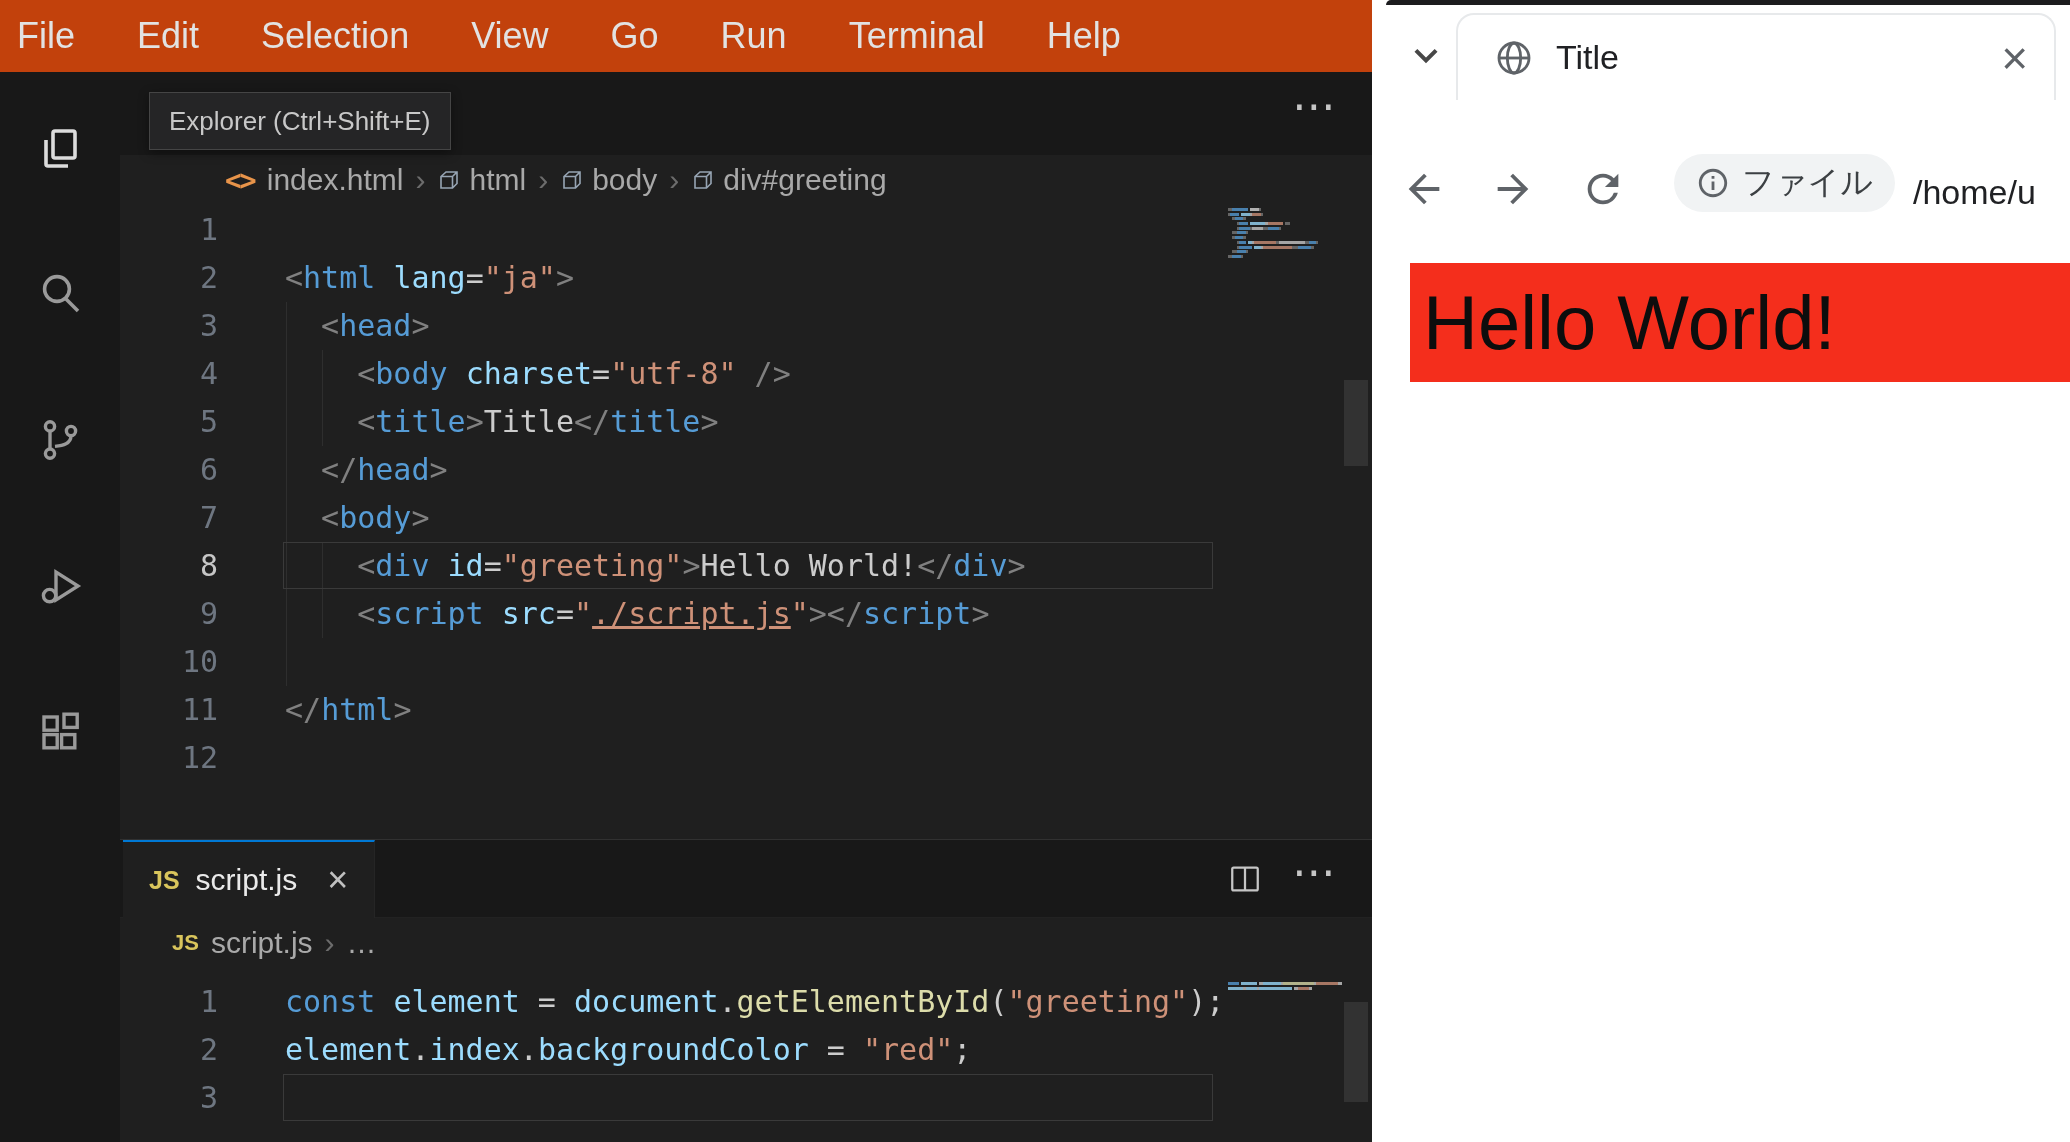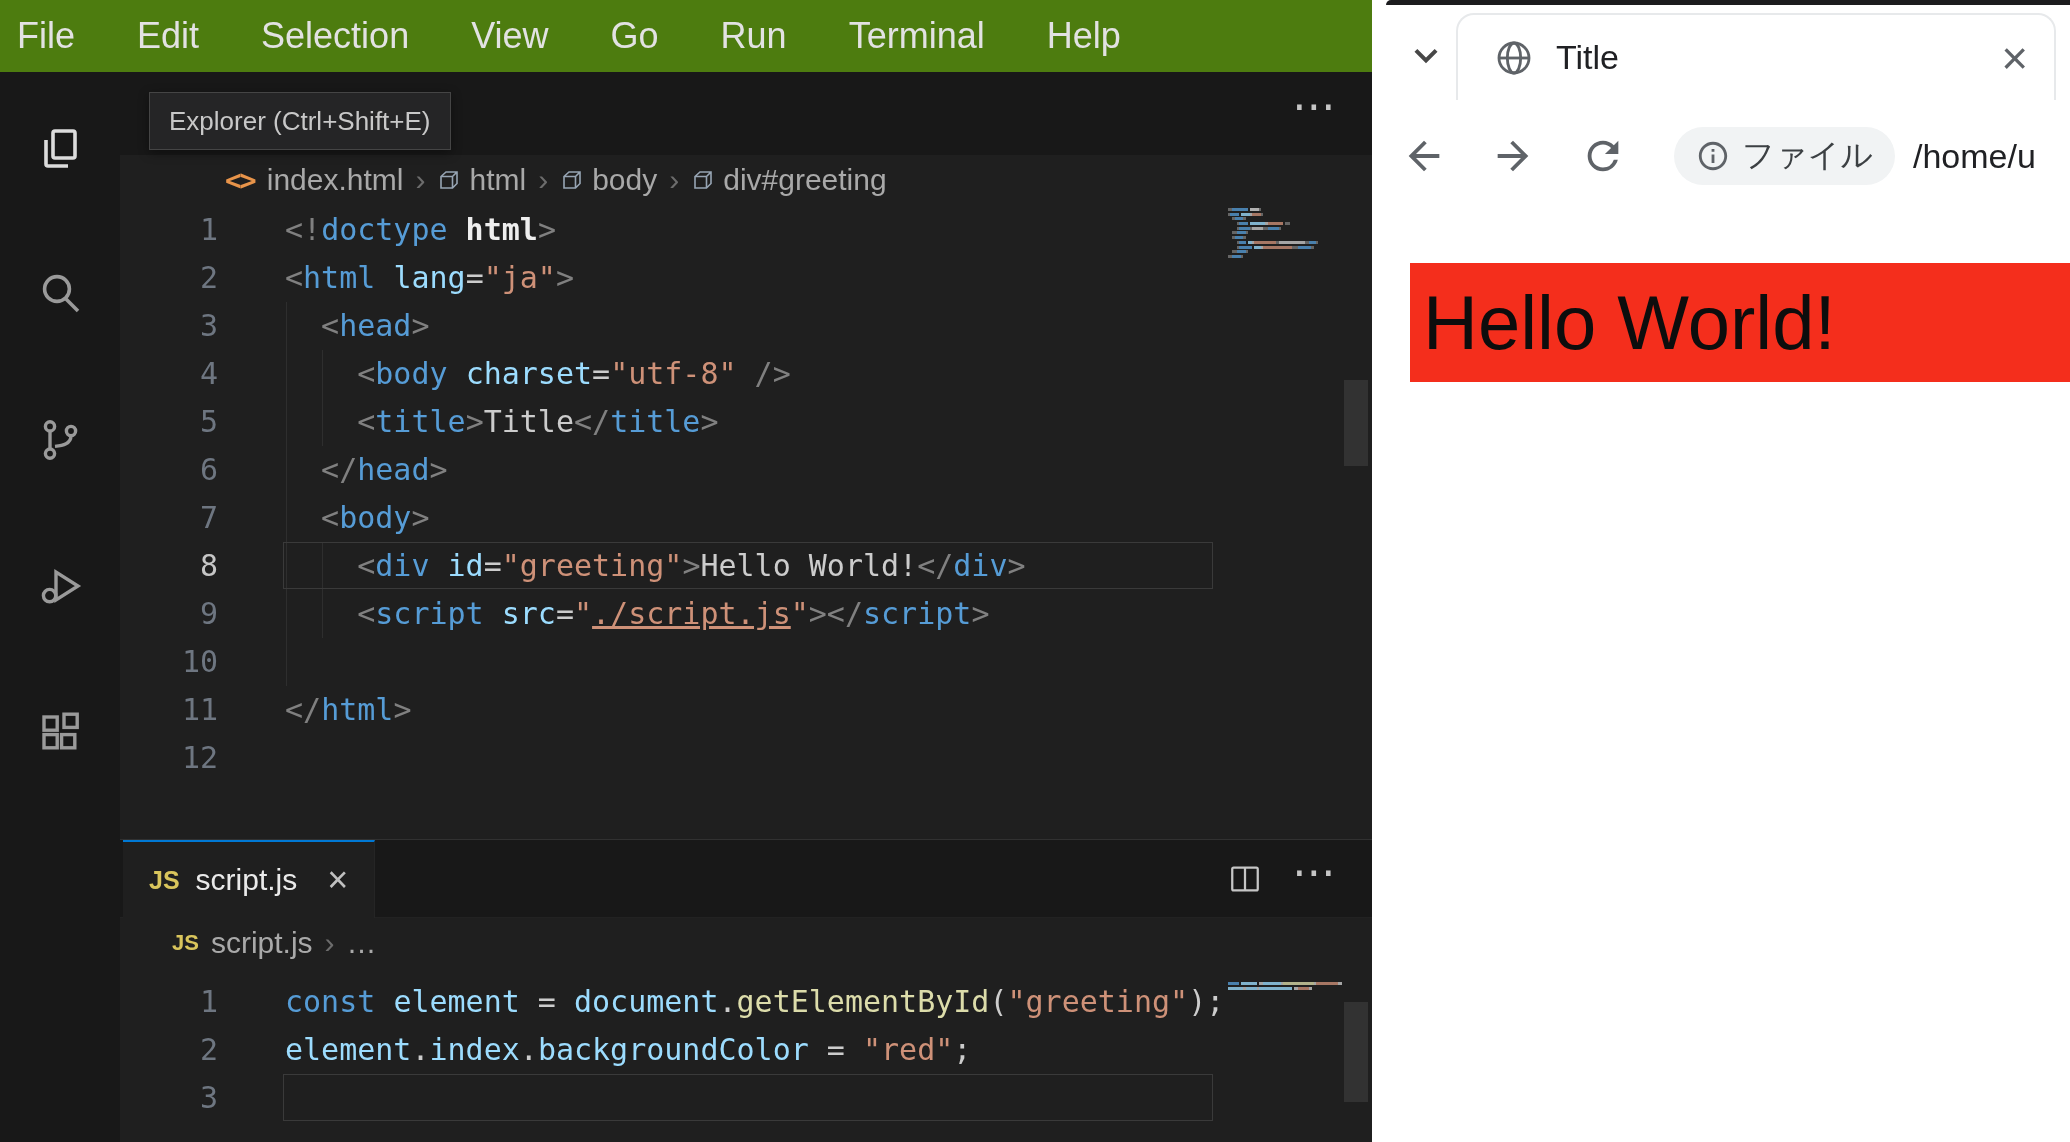--- a/index.html
+++ b/index.html
@@ -1,20 +1,20 @@
 <!DOCTYPE html>
 <html><head>
 <meta charset="utf-8">
 <style>
   * { margin:0; padding:0; box-sizing:border-box; }
   body { background:#000; font-family:"Liberation Sans","DejaVu Sans",sans-serif; }
   #app { position:relative; width:2070px; height:1142px; overflow:hidden; background:#181818; }
 
   
-  #vscode { position:absolute; left:0; top:0; width:1372px; height:1142px; background:#4d7c0f; }
+  #vscode { position:absolute; left:0; top:0; width:1372px; height:1142px; background:#c2410c; }
 
   #menubar { position:absolute; left:0; top:0; width:100%; height:72px; display:flex; align-items:center; font-size:36px; color:#e2e2e2; }
   .menu-item { padding:0 31px; cursor:default; }
   .menu-item:first-child { padding-left:17px; }
 
   #activitybar { position:absolute; left:0; top:72px; width:120px; bottom:0; background:#181818; }
   .ab-icon { position:absolute; left:36px; width:48px; height:48px; }
   .ab-icon svg { width:48px; height:48px; }
 
   .editor-group { position:absolute; left:120px; width:1252px; background:#1f1f1f; overflow:hidden; }
@@ -95,21 +95,21 @@
   #topline { position:absolute; left:14px; top:0; right:0; height:5px; background:#1c1c1e; border-top-left-radius:6px; }
 
   #tabstrip { position:absolute; left:0; top:5px; right:0; height:95px; }
   .chev-btn { position:absolute; left:32px; top:28px; width:44px; height:44px; cursor:pointer; }
   .btab { position:absolute; left:84px; top:8px; right:14px; height:87px; background:#fff;
           border:2px solid #e7e9eb; border-bottom:none; border-radius:18px 18px 0 0;
           display:flex; align-items:center; padding:0 26px 0 36px; gap:22px; }
   .btab-title { font-size:34px; color:#202124; }
   .btab-close { margin-left:auto; font-size:46px; color:#5f6368; line-height:1; cursor:pointer; }
 
-  #btoolbar { position:absolute; left:0; top:100px; right:8px; height:112px; display:flex; align-items:center; }
+  #btoolbar { position:absolute; left:0; top:100px; right:8px; height:112px; display:flex; align-items:flex-end; }
   .navic { width:46px; height:46px; flex:none; cursor:pointer; }
   #back-btn { margin-left:29px; }
   #fwd-btn { margin-left:43px; }
   #reload-btn { margin-left:44px; }
   .chip { margin-left:48px; height:58px; background:#f1f3f4; border-radius:29px; display:flex; align-items:center; padding:0 22px; gap:12px; flex:none; cursor:pointer; }
   .chip-label { font-size:32px; color:#3c4043; white-space:nowrap; }
   .url { margin-left:18px; font-size:34px; color:#202124; white-space:nowrap; }
 
   #bpage { position:absolute; left:0; top:212px; right:0; bottom:0; background:#fff; }
   #banner { position:absolute; left:38px; top:51px; right:0; height:119px; display:flex; align-items:center; padding-left:13px; }
@@ -196,21 +196,20 @@
         <span class="bc-item">div#greeting</span>
       </div>
 
       <div class="indent-guide" id="guide-a"></div>
       <div class="indent-guide" id="guide-b"></div>
       <div class="indent-guide" id="guide-c"></div>
 
       <div class="code" id="html-code">
           <div class="line">
             <div class="num">1</div>
-            <div class="codepart"><span class="tk-p">&lt;!</span><span class="tk-tag">doctype</span><span class="tk-w"> html</span><span class="tk-p">&gt;</span></div>
           </div>
           <div class="line">
             <div class="num">2</div>
             <div class="codepart"><span class="tk-p">&lt;</span><span class="tk-tag">html</span><span class="tk-t"> </span><span class="tk-attr">lang</span><span class="tk-o">=</span><span class="tk-s">"ja"</span><span class="tk-p">&gt;</span></div>
           </div>
           <div class="line">
             <div class="num">3</div>
             <div class="codepart"><span class="tk-p">  &lt;</span><span class="tk-tag">head</span><span class="tk-p">&gt;</span></div>
           </div>
           <div class="line">

